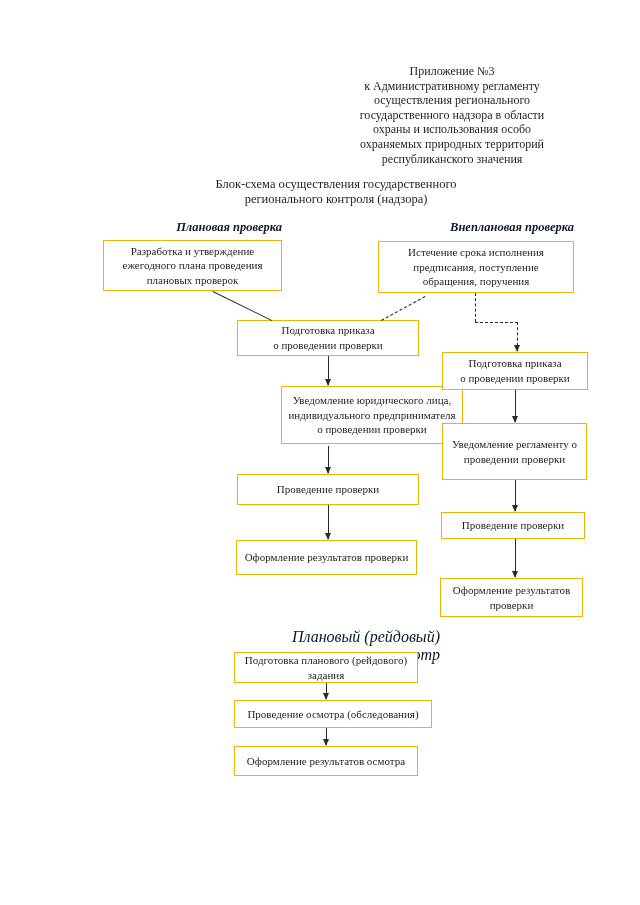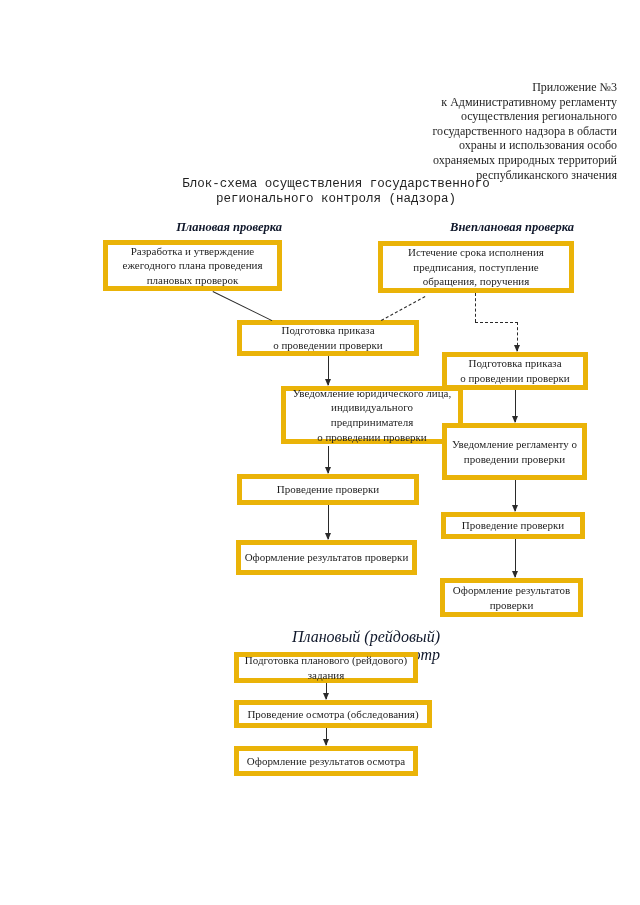--- a/index.html
+++ b/index.html
@@ -14,53 +14,51 @@
     background: #ffffff;
     font-family: "Liberation Serif", "DejaVu Serif", serif;
     color: #1f1f1f;
     overflow: hidden;
   }
   .annex {
     position: absolute;
     top: 64px;
     right: 23px;
     width: 330px;
-    text-align: right;
+    text-align: center;
     font-size: 12px;
     line-height: 14.6px;
     white-space: pre-line;
-    margin-top: 16px;
   }
   .title {
     position: absolute;
     top: 177px;
     left: 164px;
     width: 344px;
     text-align: center;
     font-size: 12.5px;
     line-height: 14.8px;
     white-space: pre-line;
-    font-family: Liberation Mono, monospace;
   }
   .heading {
     position: absolute;
     text-align: right;
     font-weight: bold;
     font-size: 12.5px;
     color: #0f172a;
     font-style: italic;
   }
   .heading.plain {
     font-weight: normal;
     font-size: 16px;
   }
   .box {
     position: absolute;
     box-sizing: border-box;
-    border: 5px solid #eab308;
+    border: 1px solid #eab308;
     background: #ffffff;
     display: flex;
     align-items: center;
     justify-content: center;
     text-align: center;
     white-space: pre-line;
     font-size: 11px;
     line-height: 1.32;
     padding: 2px 3px;
     color: #1f1f1f;

